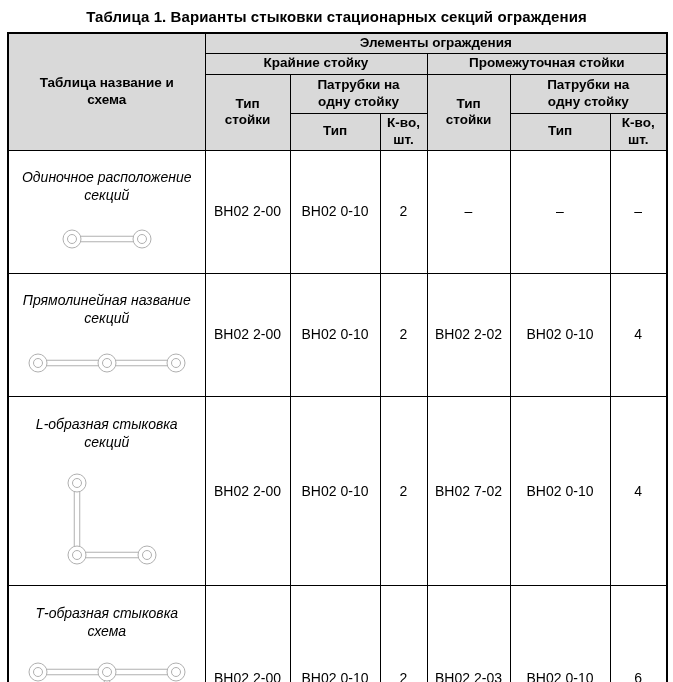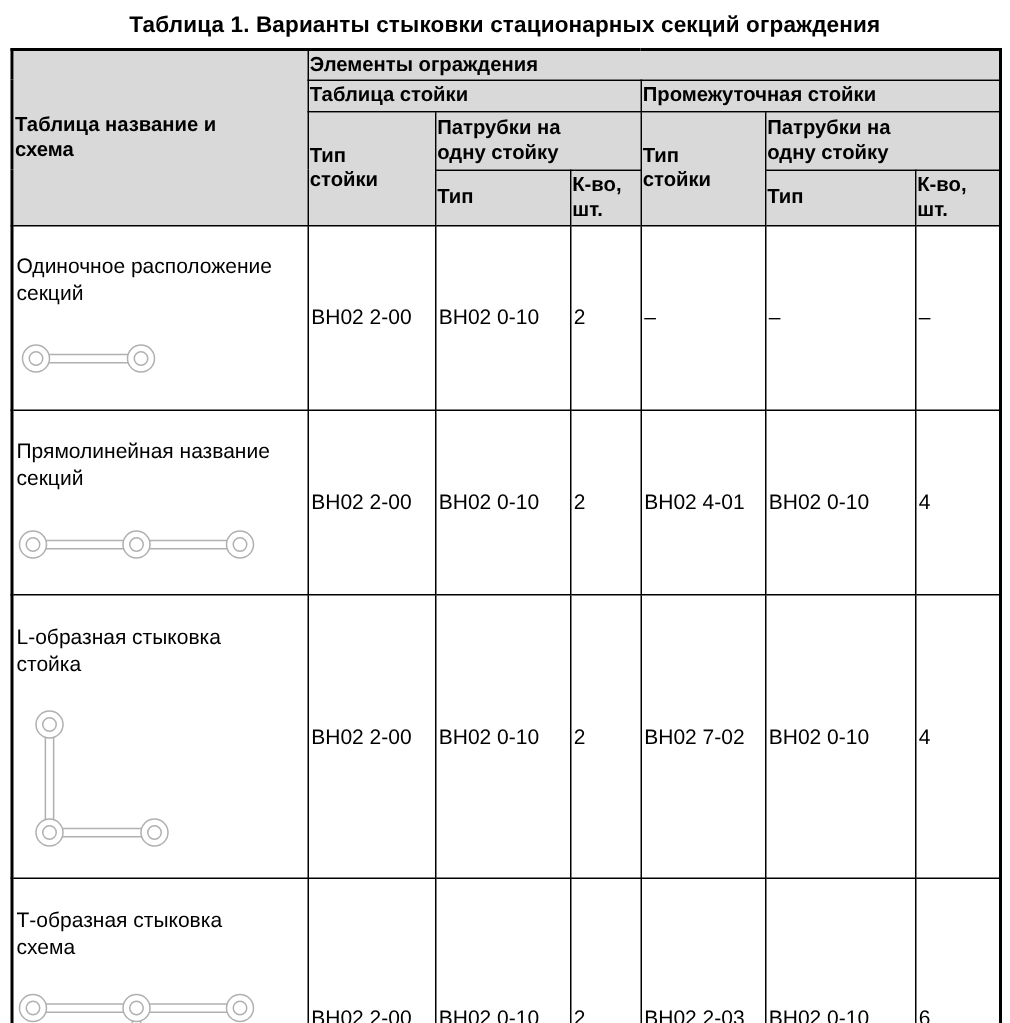--- a/index.html
+++ b/index.html
@@ -20,37 +20,39 @@
   }
   table.fence {
     border-collapse: collapse;
     table-layout: fixed;
     margin-left: 7px;
     width: 659px;
     border: 2px solid #000;
   }
   table.fence td {
     border: 1px solid #000;
+    text-align: center;
     vertical-align: middle;
     font-size: 14px;
     line-height: 1.25;
     padding: 1px 2px;
     white-space: pre-line;
     overflow: hidden;
   }
   tr.hdr td {
     background: #d9d9d9;
     font-weight: bold;
     font-size: 13.5px;
     line-height: 1.22;
     padding: 1px 1px;
   }
   td.name-cell {
     vertical-align: top;
     padding-top: 4px;
+    font-style: italic;
   }
   .row-name {
     font-size: 14px;
     line-height: 1.28;
     white-space: pre-line;
   }
   .schema { margin-top: 2px; line-height: 0; }
   svg.sch { display: inline-block; }
 </style>
 </head>
@@ -71,21 +73,21 @@
       <col style="width:57px">
     </colgroup>
 
     <tbody>
         <tr class="hdr" style="height:20px">
       <td rowspan="4">Таблица название и
 схема</td>
       <td colspan="6">Элементы ограждения</td>
     </tr>
     <tr class="hdr" style="height:21px">
-      <td colspan="3">Таблица стойки</td>
+      <td colspan="3">Крайние стойку</td>
       <td colspan="3">Промежуточная стойки</td>
     </tr>
     <tr class="hdr" style="height:39px">
       <td rowspan="2">Тип
 стойки</td>
       <td colspan="2">Патрубки на
 одну стойку</td>
       <td rowspan="2">Тип
 стойки</td>
       <td colspan="2">Патрубки на
@@ -140,29 +142,29 @@
                   <circle cx="80" cy="15" r="4.5" fill="#fff"></circle>
               <circle cx="149" cy="15" r="9" fill="#fff"></circle>
                   <circle cx="149" cy="15" r="4.5" fill="#fff"></circle>
             </g>
           </svg>
         </div>
       </td>
       <td>ВН02 2-00</td>
       <td>ВН02 0-10</td>
       <td>2</td>
-      <td>ВН02 4-01</td>
+      <td>ВН02 2-02</td>
       <td>ВН02 0-10</td>
       <td>4</td>
     </tr>
 
     <tr style="height:127px">
       <td class="name-cell">
         <div class="row-name">L-образная стыковка
-стойка</div>
+секций</div>
         <div class="schema">
           <svg class="sch" width="104" height="96" viewBox="0 0 104 96">
             <g stroke="#b0b0b0" fill="none">
               <line x1="22" y1="12" x2="22" y2="84" stroke-width="6.5"></line>
               <line x1="22" y1="12" x2="22" y2="84" stroke="#fff" stroke-width="4.5"></line>
               <line x1="22" y1="84" x2="92" y2="84" stroke-width="6.5"></line>
               <line x1="22" y1="84" x2="92" y2="84" stroke="#fff" stroke-width="4.5"></line>
               <circle cx="22" cy="12" r="9" fill="#fff"></circle>
                   <circle cx="22" cy="12" r="4.5" fill="#fff"></circle>
               <circle cx="22" cy="84" r="9" fill="#fff"></circle>

